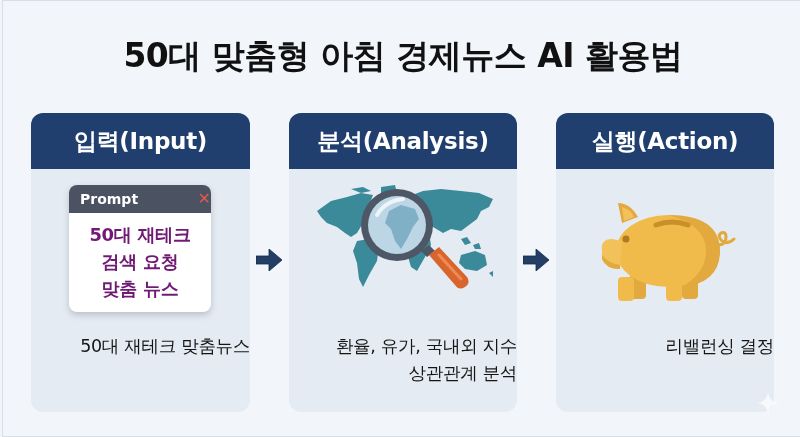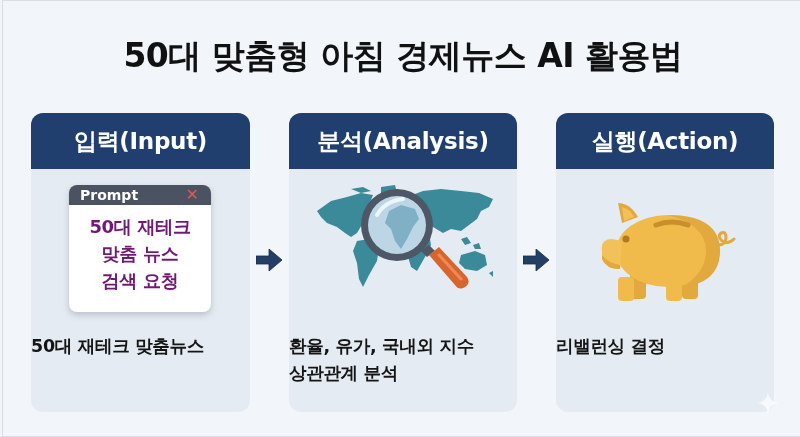--- a/index.html
+++ b/index.html
@@ -29,39 +29,39 @@
   }
   .panel-header {
     height: 56px;
     background: #203f6e;
     color: #fff;
     display: flex; align-items: center; justify-content: center;
     font-size: 23px; font-weight: bold; letter-spacing: -0.3px;
   }
   .panel-caption {
     position: absolute; left: 0; right: 0; top: 220px;
-    text-align: left;
-    font-size: 17.5px; font-weight: bold; line-height: 27px;
+    text-align: right;
+    font-size: 17.5px; font-weight: normal; line-height: 27px;
     color: #151515;
     letter-spacing: -0.3px;
   }
   .panel-caption span { display: block; }
   .p1 { left: 28px; width: 219px; }
   .p2 { left: 286px; width: 228px; }
   .p3 { left: 553px; width: 218px; }
 
   .prompt-card {
     position: absolute; left: 38px; top: 72px; width: 142px; height: 127px;
     background: #fff; border-radius: 8px; overflow: hidden;
     box-shadow: 0 3px 6px rgba(60,70,90,0.25);
   }
   .prompt-bar {
-    height: 20px; background: #4b5261;
+    height: 28px; background: #4b5261;
     display: flex; align-items: center; justify-content: space-between;
-    padding: 0 12px 0 11px;
+    padding: 0 0 0 11px;
     color: #fff; font-size: 14px; font-weight: bold;
   }
   .prompt-close { color: #e05a4f; font-size: 16px; font-weight: bold; line-height: 1; }
   .prompt-body {
     text-align: center; padding-top: 8px;
     font-size: 18px; font-weight: bold; line-height: 27px; color: #701a75;
     letter-spacing: -0.3px;
   }
   .prompt-body span { display: block; }
 
@@ -81,22 +81,22 @@
 
   <div class="panel p1">
     <div class="panel-header">입력(Input)</div>
     <div class="prompt-card">
       <div class="prompt-bar">
         <span>Prompt</span>
         <span class="prompt-close">✕</span>
       </div>
       <div class="prompt-body">
         <span>50대 재테크</span>
+        <span>검색 요청</span>
         <span>맞춤 뉴스</span>
-        <span>검색 요청</span>
       </div>
     </div>
     <div class="panel-caption">
       <span>50대 재테크 맞춤뉴스</span>
     </div>
   </div>
 
   <svg class="arrow a1" viewBox="0 0 26 22">
     <polygon points="0,7 13,7 13,0 26,11 13,22 13,15 0,15" fill="#233f66" stroke="#14284a" stroke-width="0.8"></polygon>
   </svg>

